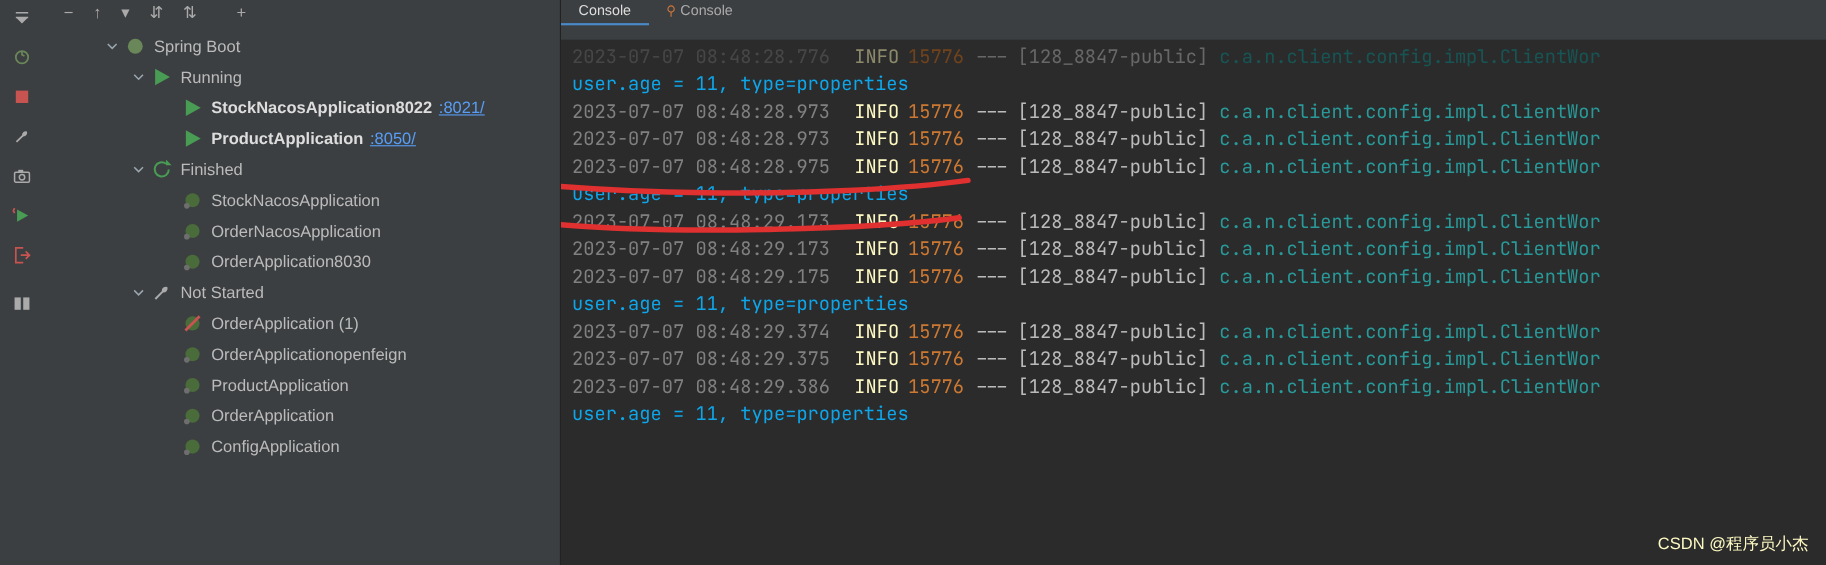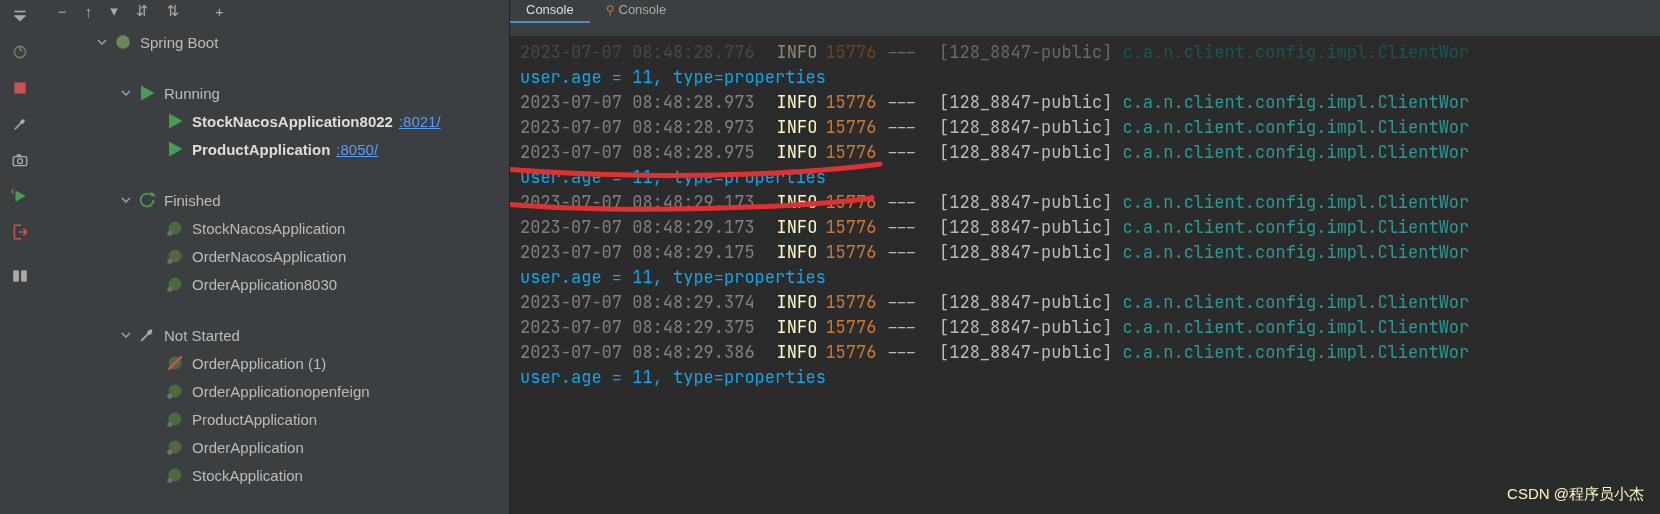--- a/index.html
+++ b/index.html
@@ -53,21 +53,21 @@
     padding-left: 8px;
     white-space: nowrap;
     text-align: center;
   }
   .chev {
     width: 16px; height:16px; display:inline-flex; align-items:center; justify-content:center;
     margin-right: 4px;
     color: #9aa7b0;
   }
   .indent0 { padding-left: 54px; }
-  .indent1 { padding-left: 78px; margin-top: 23px; }
+  .indent1 { padding-left: 78px; }
   .indent2 { padding-left: 126px; }
   .tree-icon {
     width: 18px; height:18px; display:inline-flex; align-items:center; justify-content:center;
     margin-right: 8px;
   }
   .bold { font-weight: 600; color:#ddd; }
   .link { color:#589df6; text-decoration: underline; margin-left:6px; }
   .run-green { color:#499c54; }
   .console-pane {
     flex: 1;
@@ -95,21 +95,21 @@
     padding: 4px 10px;
     overflow:hidden;
     position: relative;
     white-space: pre;
   }
   .console .row { display:flex; gap:0; }
   .ts { color:#808080; }
   .lvl { color:#fef9c3; margin-left:22px; }
   .pid { color:#cc7832; margin-left:8px; }
   .dash { color:#bbb; margin-left:10px;}
-  .thr { color:#bbb; margin-left:22px;}
+  .thr { color:#bbb; margin-left:8px;}
   .cls { color:#299999; margin-left:10px;}
   .msg { color:#0ea5e9; }
   .dimrow { filter: brightness(0.55); }
   .annot {
     position: absolute;
     pointer-events: none;
   }
   .watermark {
     position:absolute;
     right:16px;
@@ -320,21 +320,21 @@
         </span>
       <span>OrderApplication</span>
     </div>
     <div class="tree-row indent2">
       <span class="tree-icon">
           <svg viewBox="0 0 14 14">
             <circle cx="7" cy="7" r="5" fill="#4a6b3a"></circle>
             <circle cx="3" cy="11" r="2" fill="#6e6e6e"></circle>
           </svg>
         </span>
-      <span>StockApplication</span>
+      <span>ConfigApplication</span>
     </div>
 
   </div>
 </div>
 
 <div class="console-pane">
   <div class="tabs">
     <div class="tab active">
       <span>Console</span>
     </div>

